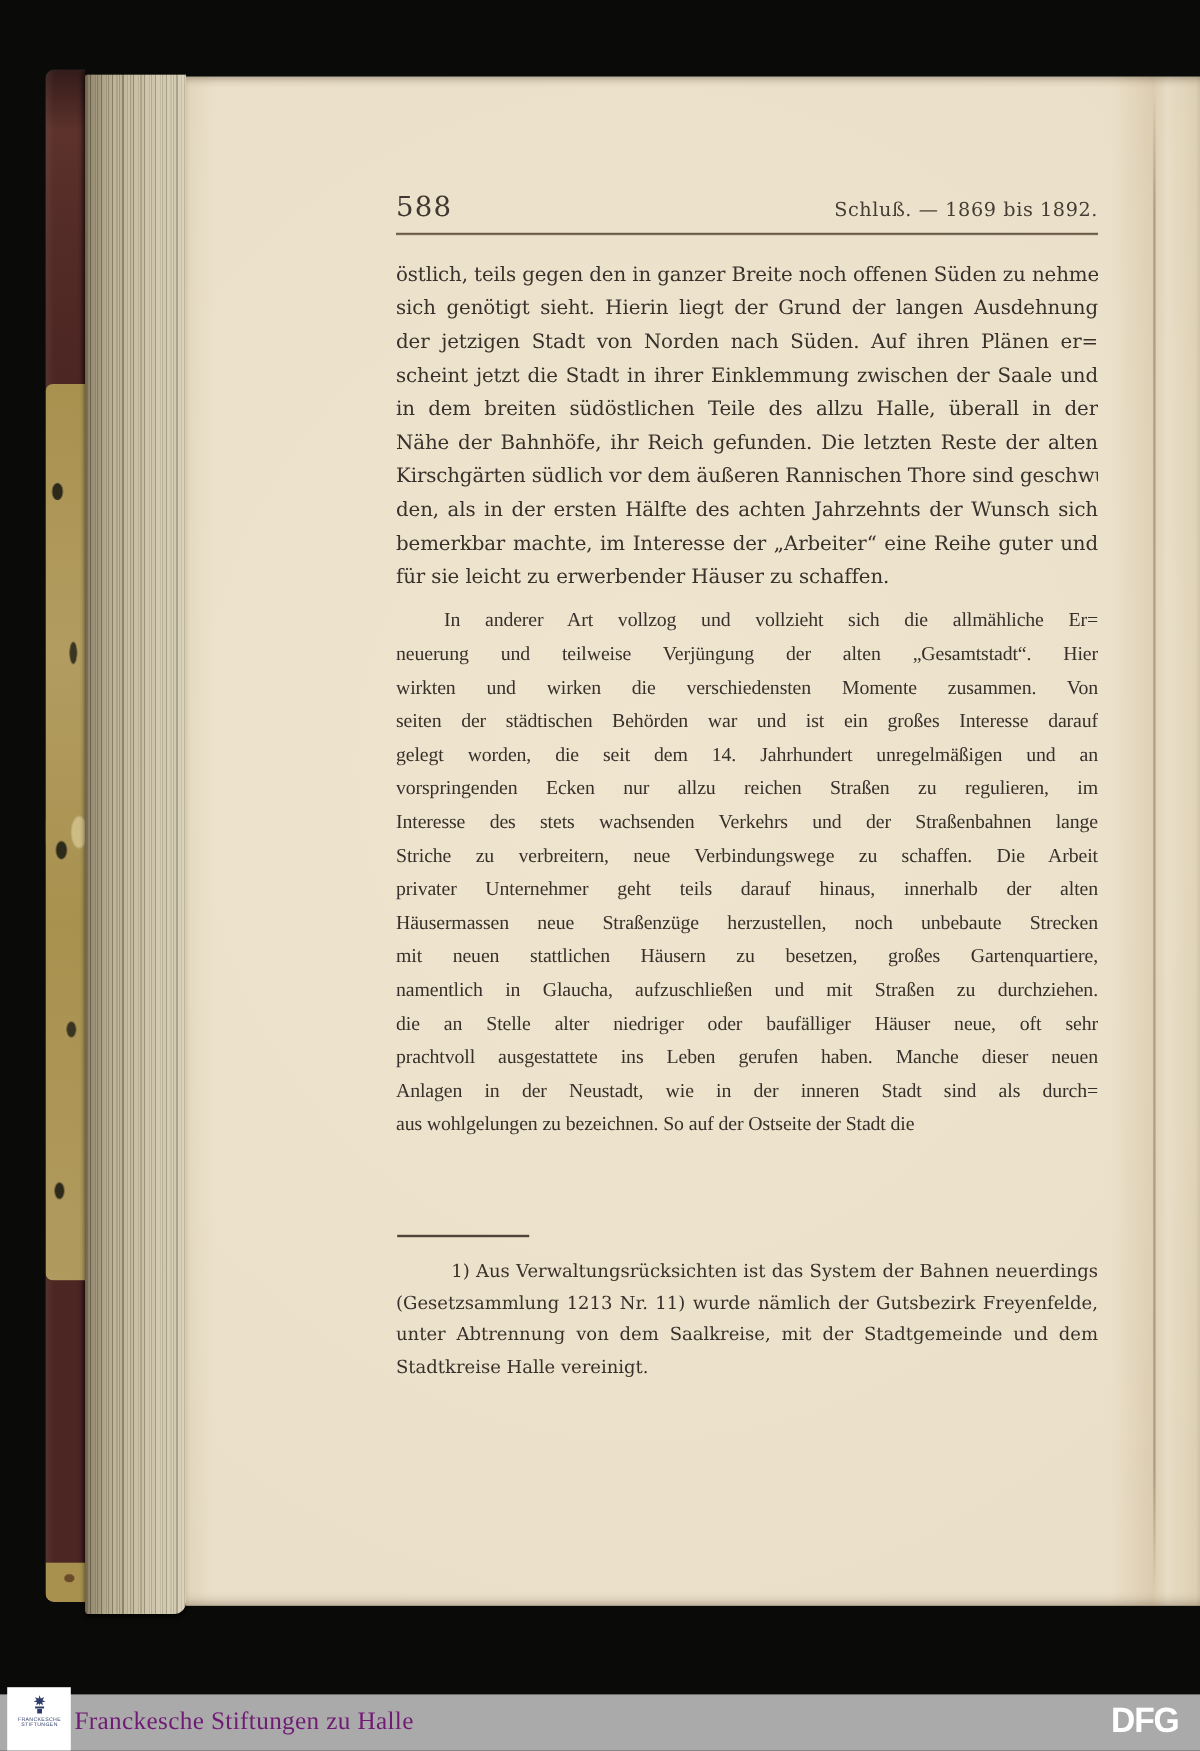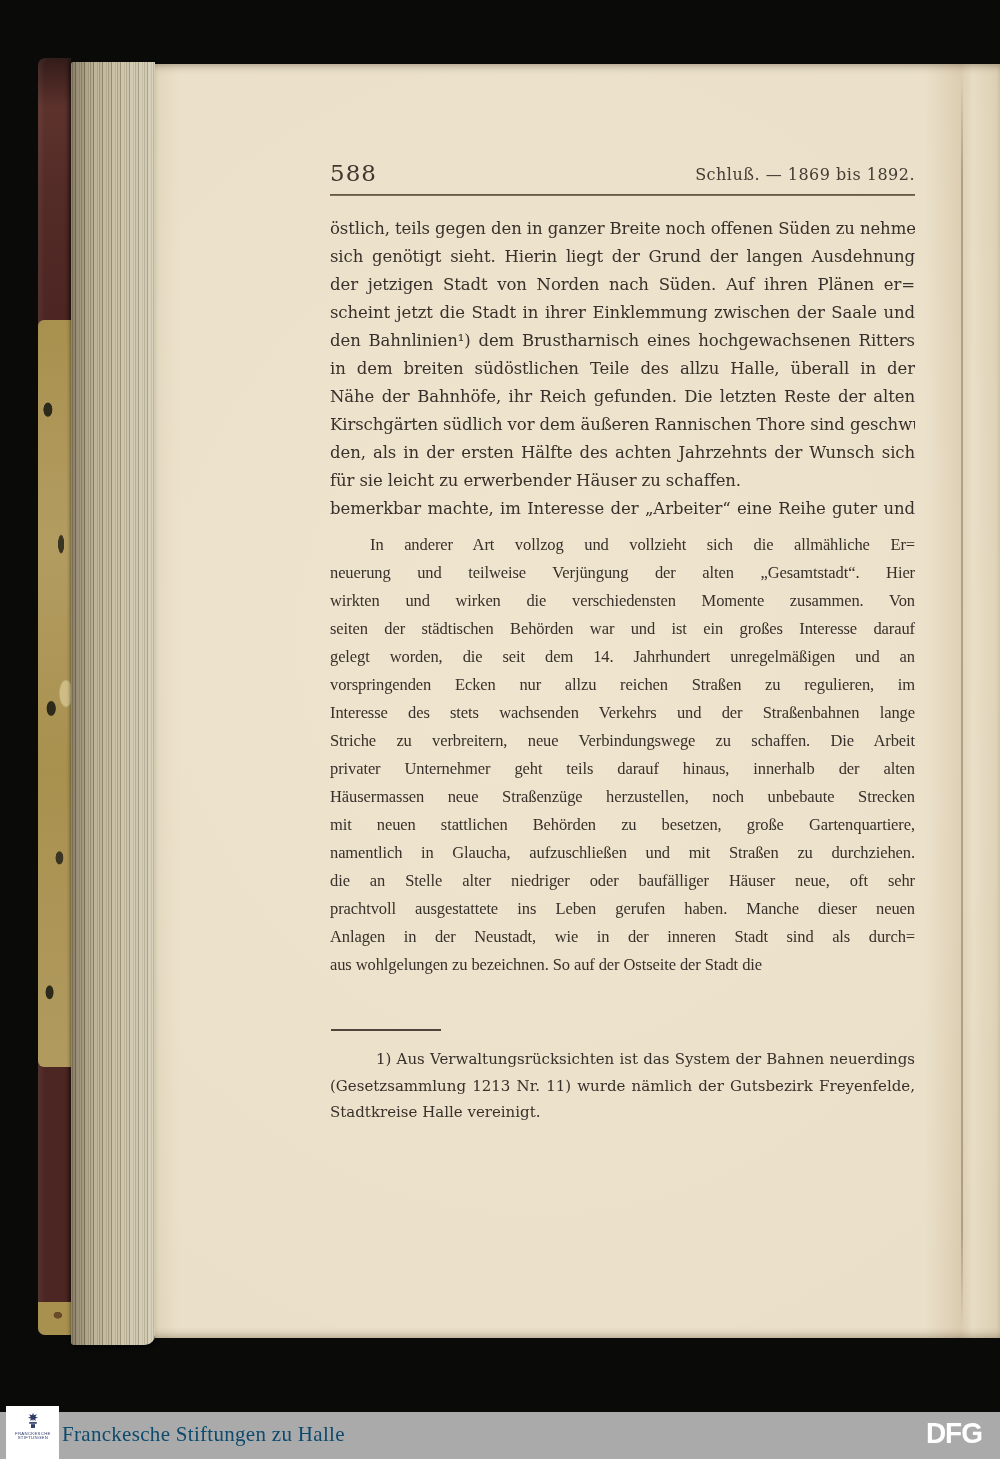--- a/index.html
+++ b/index.html
@@ -70,21 +70,21 @@
   .line-last { text-align-last:left; }
   .line-indent { text-indent:40px; }
 
   .footnote-rule { position:absolute; left:176px; top:965px; width:110px; height:2px; background:#4e443a; }
   .footnote-text { position:absolute; left:175px; top:982px; width:585px; font-size:15px; line-height:26.5px; }
   .footnote-text .line-indent { text-indent:46px; }
 
   
   .footer-bar { position:absolute; left:0; bottom:0; width:1000px; height:47px; background:#aaaaaa; }
   .footer-title { position:absolute; left:62px; top:10px; font-family:"Liberation Serif", serif;
-    font-size:21px; color:#0c4a6e; letter-spacing:.3px; }
+    font-size:21px; color:#701a75; letter-spacing:.3px; }
   .dfg-logo { position:absolute; right:18px; top:6px; font-family:"Liberation Sans", sans-serif;
     font-size:28px; font-weight:900; letter-spacing:-1px; color:#ffffff; transform:scaleY(1.05); cursor:pointer; }
 
   .logo-box { position:absolute; left:6px; bottom:0; width:53px; height:53px; background:#ffffff;
     display:flex; flex-direction:column; align-items:center; justify-content:flex-start; padding-top:4px; cursor:pointer; }
   .logo-text { margin-top:1px; text-align:center; font-family:"Liberation Sans", sans-serif;
     font-size:6px; line-height:6px; color:#2e3c69; letter-spacing:.4px; transform:scale(.72); transform-origin:center top; white-space:nowrap; }
 </style>
 </head>
 <body>
@@ -100,53 +100,53 @@
       <span class="running-title">Schluß. — 1869 bis 1892.</span>
     </div>
     <div class="header-rule"></div>
 
     <div class="body-text">
         <div class="para">
           <div class="line">östlich, teils gegen den in ganzer Breite noch offenen Süden zu nehmen</div>
           <div class="line">sich genötigt sieht. Hierin liegt der Grund der langen Ausdehnung</div>
           <div class="line">der jetzigen Stadt von Norden nach Süden. Auf ihren Plänen er=</div>
           <div class="line">scheint jetzt die Stadt in ihrer Einklemmung zwischen der Saale und</div>
-          <div class="line">den Bahnlinien¹) dem Brustharnisch eines hochgewachsenen Ritters</div>
           <div class="line">in dem breiten südöstlichen Teile des allzu Halle, überall in der</div>
           <div class="line">Nähe der Bahnhöfe, ihr Reich gefunden. Die letzten Reste der alten</div>
           <div class="line">Kirschgärten südlich vor dem äußeren Rannischen Thore sind geschwun=</div>
           <div class="line">den, als in der ersten Hälfte des achten Jahrzehnts der Wunsch sich</div>
+          <div class="line">bemerkbar machte, im Interesse der „Arbeiter“ eine Reihe guter und</div>
           <div class="line line-last">für sie leicht zu erwerbender Häuser zu schaffen.</div>
-          <div class="line">bemerkbar machte, im Interesse der „Arbeiter“ eine Reihe guter und</div>
         </div>
         <div class="para para-gap">
           <div class="line line-indent">In anderer Art vollzog und vollzieht sich die allmähliche Er=</div>
           <div class="line">neuerung und teilweise Verjüngung der alten „Gesamtstadt“. Hier</div>
           <div class="line">wirkten und wirken die verschiedensten Momente zusammen. Von</div>
           <div class="line">seiten der städtischen Behörden war und ist ein großes Interesse darauf</div>
           <div class="line">gelegt worden, die seit dem 14. Jahrhundert unregelmäßigen und an</div>
           <div class="line">vorspringenden Ecken nur allzu reichen Straßen zu regulieren, im</div>
           <div class="line">Interesse des stets wachsenden Verkehrs und der Straßenbahnen lange</div>
           <div class="line">Striche zu verbreitern, neue Verbindungswege zu schaffen. Die Arbeit</div>
           <div class="line">privater Unternehmer geht teils darauf hinaus, innerhalb der alten</div>
           <div class="line">Häusermassen neue Straßenzüge herzustellen, noch unbebaute Strecken</div>
-          <div class="line">mit neuen stattlichen Behörden zu besetzen, große Gartenquartiere,</div>
+          <div class="line">mit neuen stattlichen Häusern zu besetzen, großes Gartenquartiere,</div>
           <div class="line">namentlich in Glaucha, aufzuschließen und mit Straßen zu durchziehen.</div>
           <div class="line">die an Stelle alter niedriger oder baufälliger Häuser neue, oft sehr</div>
           <div class="line">prachtvoll ausgestattete ins Leben gerufen haben. Manche dieser neuen</div>
           <div class="line">Anlagen in der Neustadt, wie in der inneren Stadt sind als durch=</div>
           <div class="line line-last">aus wohlgelungen zu bezeichnen. So auf der Ostseite der Stadt die</div>
         </div>
       </div>
 
     <div class="footnote-rule"></div>
     <div class="footnote-text">
         <div class="para">
           <div class="line line-indent">1) Aus Verwaltungsrücksichten ist das System der Bahnen neuerdings</div>
           <div class="line">(Gesetzsammlung 1213 Nr. 11) wurde nämlich der Gutsbezirk Freyenfelde,</div>
+          <div class="line">unter Abtrennung von dem Saalkreise, mit der Stadtgemeinde und dem</div>
           <div class="line line-last">Stadtkreise Halle vereinigt.</div>
         </div>
       </div>
   </div>
 
   <div class="footer-bar">
     <div class="logo-box">
       <svg width="20" height="20" viewBox="0 0 24 24">
         <g fill="#2e3c69">
           <path d="M12 3.2 L13.1 6.4 L16.6 5.2 L14.9 8.2 L18 9.4 L14.6 10.2 L15.4 13.2 L12.6 11.4 L12 14 L11.4 11.4 L8.6 13.2 L9.4 10.2 L6 9.4 L9.1 8.2 L7.4 5.2 L10.9 6.4 Z"></path>

